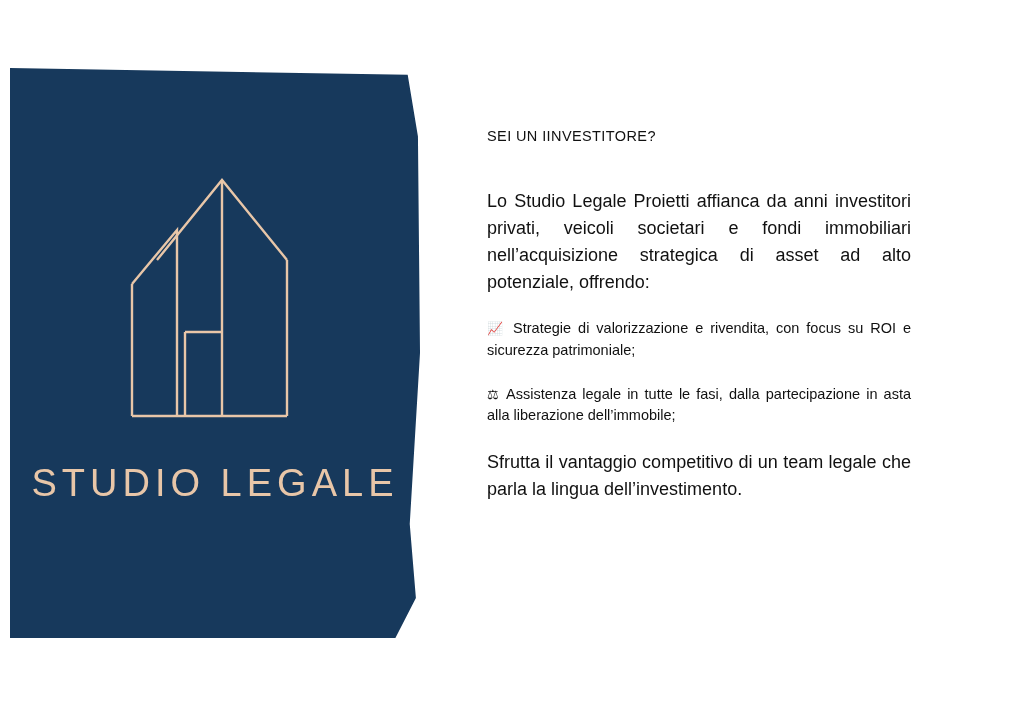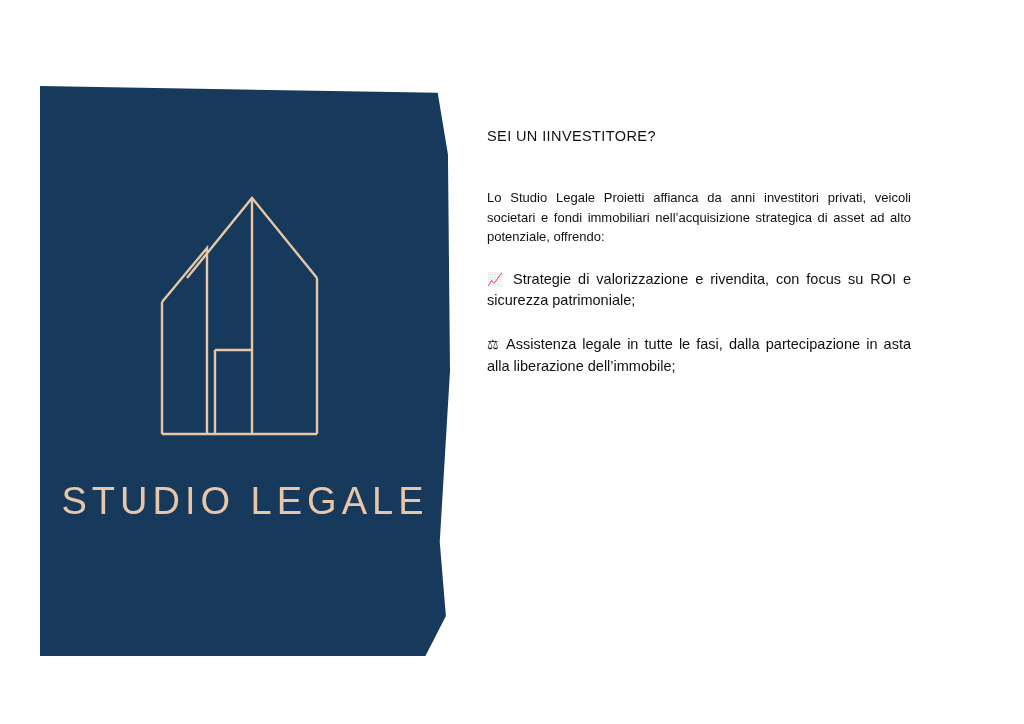--- a/index.html
+++ b/index.html
@@ -12,29 +12,28 @@
     height: 724px;
     position: relative;
     font-family: "Liberation Sans", sans-serif;
     overflow: hidden;
   }
 
   
   .logo-panel {
     position: absolute;
     left: 10px;
-    top: 86px;
+    top: 68px;
     width: 410px;
     height: 570px;
     background: #17395c;
     
     border-radius: 0 14px 0 0;
     clip-path: polygon(0% 0%, 97% 1.2%, 99.5% 12%, 100% 50%, 97.5% 80%, 99% 93%, 94% 100%, 0% 100%);
     overflow: hidden;
-    margin-left: 30px;
   }
   .logo-inner {
     position: absolute;
     inset: 0;
     display: flex;
     flex-direction: column;
     align-items: center;
     justify-content: flex-start;
   }
   .house-mark {
@@ -68,21 +67,21 @@
     width: 424px;
     color: #111111;
   }
   .heading {
     font-size: 14.5px;
     letter-spacing: 0.4px;
     margin: 0 0 44px 0;
     font-weight: 400;
   }
   .para {
-    font-size: 13px;
+    font-size: 18px;
     line-height: 1.5;
     text-align: justify;
     margin: 0 0 22px 0;
   }
   .para:last-child { margin-bottom: 0; }
   .bullet {
     font-size: 14.5px;
     line-height: 1.5;
     text-align: justify;
     margin: 0 0 22px 0;
@@ -133,14 +132,15 @@
     <span class="emoji">📈</span>
     <span>Strategie di valorizzazione e rivendita, con focus su ROI e sicurezza patrimoniale;</span>
   </p>
 
   <p class="bullet">
     <span class="emoji">⚖</span>
     <span>Assistenza legale in tutte le fasi, dalla partecipazione in asta alla liberazione dell’immobile;</span>
   </p>
 
 
+  <p class="para">Sfrutta il vantaggio competitivo di un team legale che parla la lingua dell’investimento.</p>
 
 </div>
 
 </body></html>

